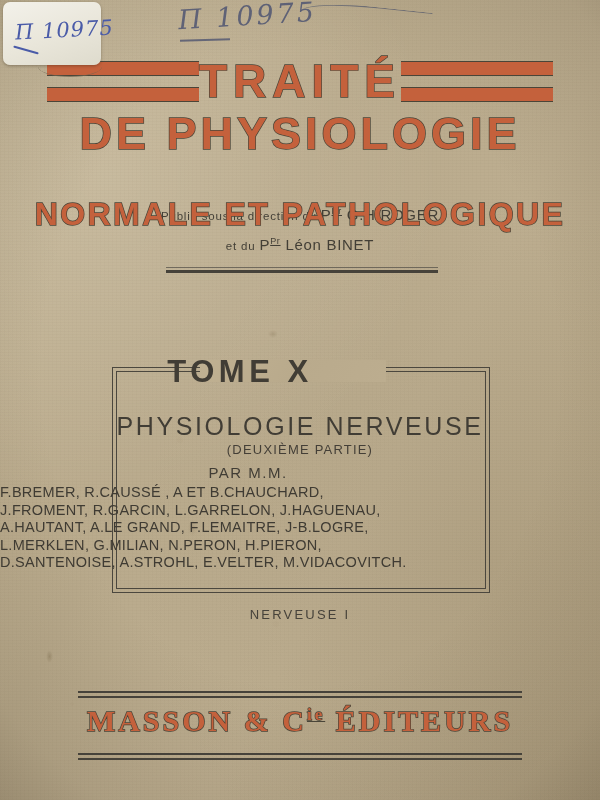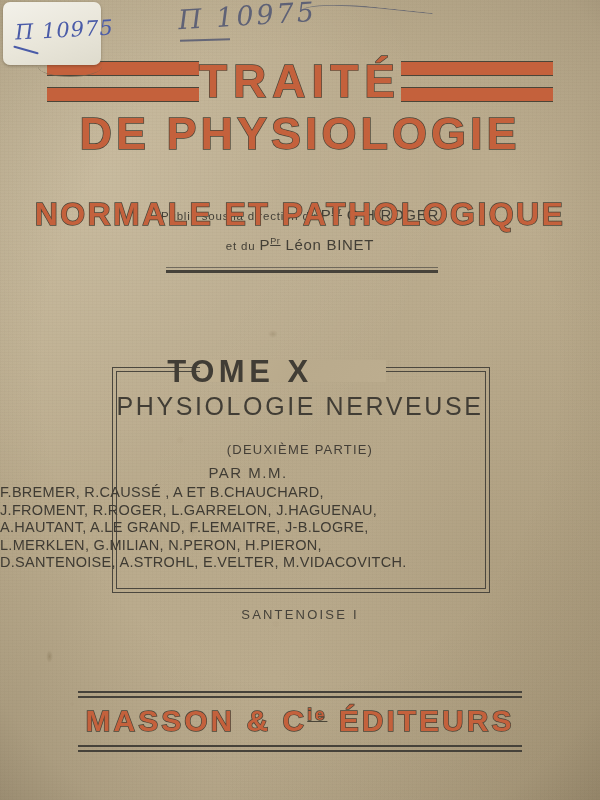--- a/index.html
+++ b/index.html
@@ -249,21 +249,21 @@
     font-size: 31px;
     font-weight: bold;
     letter-spacing: 4.5px;
     color: #413d35;
     z-index: 3;
     white-space: nowrap;
   }
 
   .t-nerveuse {
     position: absolute;
-    top: 392px;
+    top: 412px;
     left: 0;
     width: 600px;
     text-align: center;
     font-size: 25px;
     letter-spacing: 2.6px;
     color: #413d35;
     z-index: 3;
     white-space: nowrap;
   }
 
@@ -326,22 +326,23 @@
     width: 444px;
     z-index: 3;
   }
   .rule-pair-top .r1 { height: 2px; background: #46423a; }
   .rule-pair-top .r2 { height: 2px; background: #46423a; margin-top: 3px; }
   .rule-pair-bot .r1 { height: 2px; background: #46423a; }
   .rule-pair-bot .r2 { height: 2px; background: #46423a; margin-top: 3px; }
   .t-masson {
     font-size: 30px;
     letter-spacing: 3px;
-    padding: 8px 0 9px 0;
+    padding: 8px 0 17px 0;
     line-height: 1;
+    font-family: Liberation Serif, serif;
   }
   .t-masson .tiny {
     font-size: 17px;
     vertical-align: super;
     text-decoration: underline;
   }
 
   .stain-a {
     position: absolute;
     left: 46px; top: 650px;
@@ -414,27 +415,27 @@
   <div class="frame"></div>
   <div class="frame-mask"></div>
 
   <div class="t-tome">TOME X</div>
   <div class="t-nerveuse">PHYSIOLOGIE NERVEUSE</div>
   <div class="t-partie">(DEUXIÈME PARTIE)</div>
   <div class="t-parmm">PAR M.M.</div>
 
   <div class="authors">
     <div class="line">F.BREMER, R.CAUSSÉ , A ET B.CHAUCHARD,</div>
-    <div class="line">J.FROMENT, R.ROGER, L.GARRELON, J.HAGUENAU,</div>
+    <div class="line">J.FROMENT, R.GARCIN, L.GARRELON, J.HAGUENAU,</div>
     <div class="line">A.HAUTANT, A.LE GRAND, F.LEMAITRE, J-B.LOGRE,</div>
     <div class="line">L.MERKLEN, G.MILIAN, N.PERON, H.PIERON,</div>
     <div class="line">D.SANTENOISE, A.STROHL, E.VELTER, M.VIDACOVITCH.</div>
   </div>
 
-  <div class="t-fascicule">SANTENOISE I</div>
+  <div class="t-fascicule">NERVEUSE I</div>
 
   <div class="pub-wrap">
     <div class="rule-pair-top">
       <div class="r1"></div>
       <div class="r2"></div>
     </div>
     <div class="ornate t-masson"><span>MASSON </span><span>&amp;</span><span> C</span><span class="tiny">ie</span><span> ÉDITEURS</span></div>
     <div class="rule-pair-bot">
       <div class="r1"></div>
       <div class="r2"></div>

